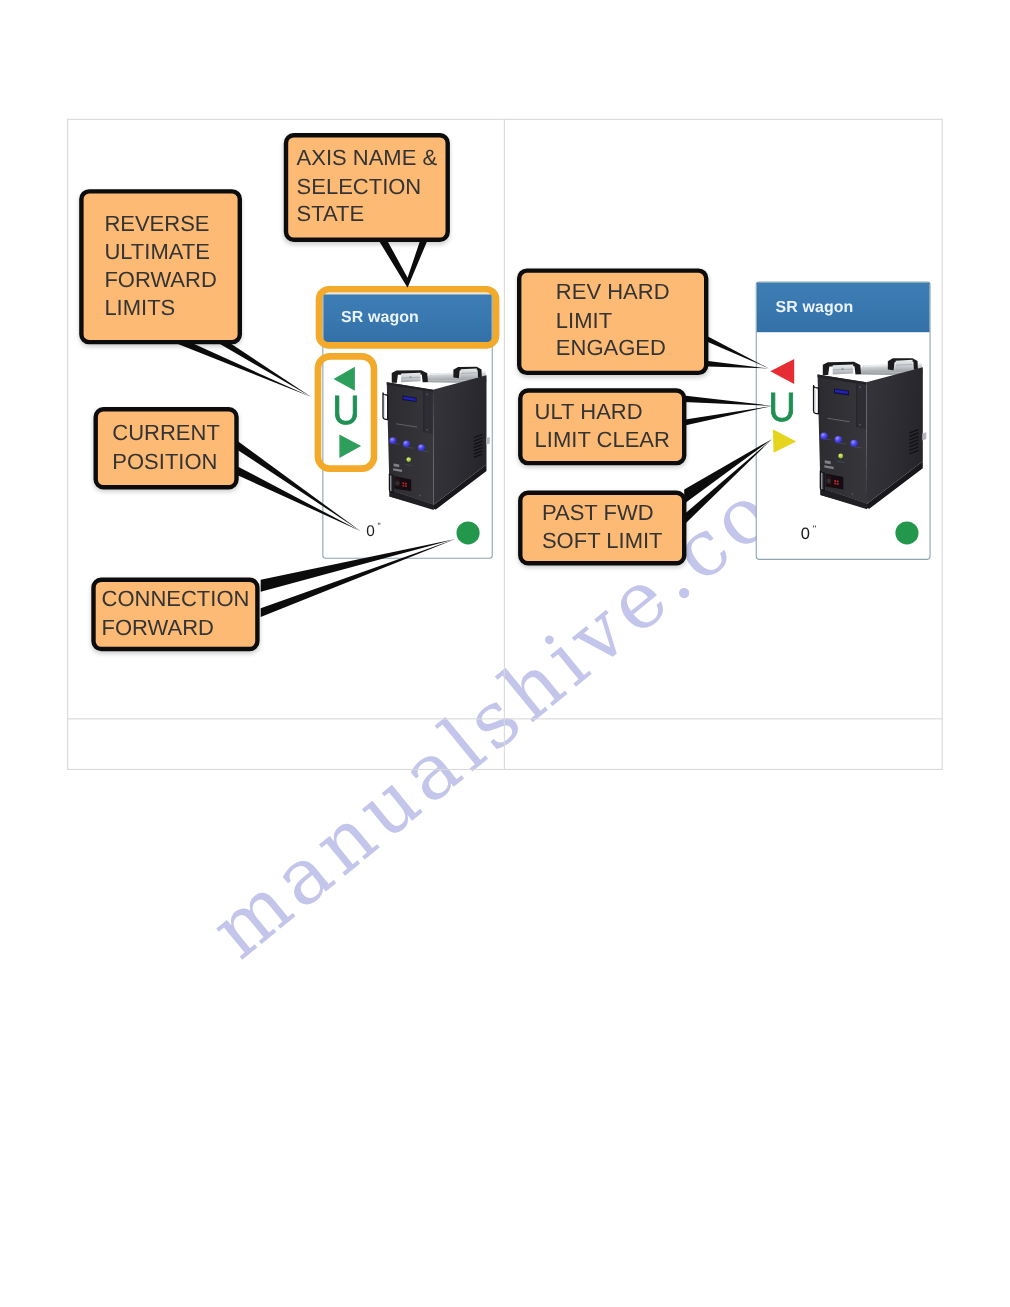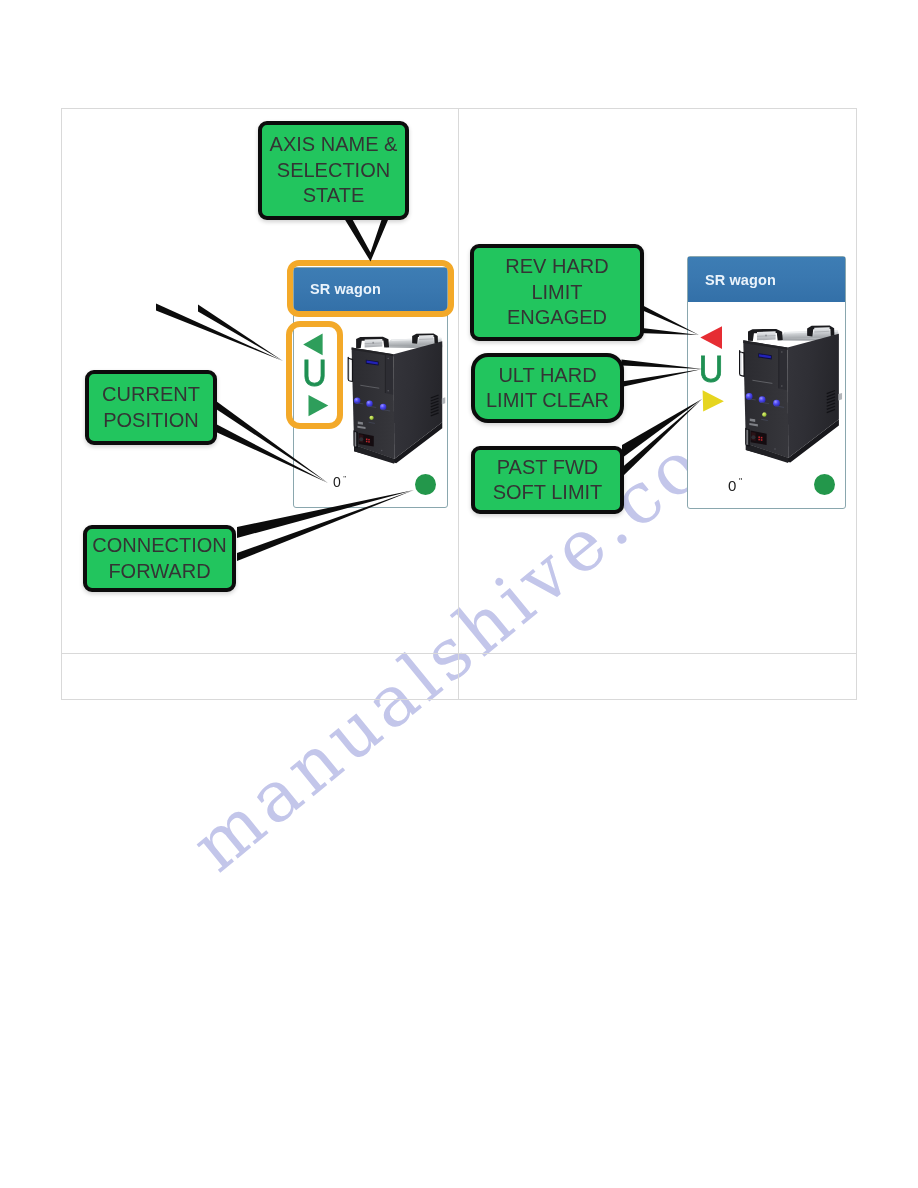--- a/index.html
+++ b/index.html
@@ -15,22 +15,22 @@
   
   .card{position:absolute;background:#fff;border:1px solid #8aa7ae;border-radius:3px;box-sizing:border-box;}
   .card-head{position:absolute;left:0;top:0;right:0;background:linear-gradient(180deg,#3d7db4 0%,#3a78b0 45%,#3370a8 100%);box-sizing:border-box;
              color:#eaf3fb;display:flex;align-items:center;}
   .card-title{font-weight:bold;letter-spacing:.1px;}
   .pos{position:absolute;color:#1b1b1b;white-space:nowrap;line-height:1;}
   .pos .unit{position:absolute;font-size:.58em;left:100%;top:-0.06em;margin-left:.3em;letter-spacing:-0.04em;}
   .dot{position:absolute;border-radius:50%;background:#23974b;}
 
   
-  .co{position:absolute;background:#22c55e;border:4px solid #0c0c0c;border-radius:9px;
-      display:flex;align-items:center;justify-content:center;text-align:center;
+  .co{position:absolute;background:#fdba74;border:4px solid #0c0c0c;border-radius:9px;
+      display:flex;align-items:center;justify-content:center;
       color:#343434;box-sizing:border-box;z-index:6;
       box-shadow:0 2px 4px rgba(0,0,0,.18);}
   .co span{display:block;line-height:1.27;white-space:pre-line;}
 
   svg.ov{position:absolute;left:0;top:0;width:918px;height:1188px;overflow:visible;}
   svg.dev{width:100%;height:100%;display:block;}
 
   .wm{position:absolute;color:#c3c6ea;font-family:"DejaVu Serif",serif;white-space:nowrap;
       user-select:none;line-height:1;}
 </style>
@@ -337,20 +337,26 @@
       <polygon points="237,553 237,561 414,490"></polygon>
       <polygon points="622,294.5 622,301.5 699,335"></polygon>
       <polygon points="622,325.5 622,332.5 699,335"></polygon>
       <polygon points="621.5,359.5 621.5,365.5 702.5,369"></polygon>
       <polygon points="621.5,381.5 621.5,387 702.5,369"></polygon>
       <polygon points="622,445 622,458 702,399"></polygon>
       <polygon points="622,467.5 622,477 702,399"></polygon>
     </g>
   </svg>
 
+  <div class="co" style="left:72px;top:172px;width:148px;height:141px;font-size:20px;">
+    <span>REVERSE
+ULTIMATE
+FORWARD
+LIMITS</span>
+  </div>
 
   <div class="co" style="left:258px;top:121px;width:151px;height:99px;font-size:20px;">
     <span>AXIS NAME &amp;
 SELECTION
 STATE</span>
   </div>
 
   <div class="co" style="left:85px;top:370px;width:132px;height:75px;font-size:20px;">
     <span>CURRENT
 POSITION</span>
@@ -360,21 +366,21 @@
     <span>CONNECTION
 FORWARD</span>
   </div>
 
   <div class="co" style="left:470px;top:244px;width:174px;height:97px;font-size:20px;">
     <span>REV HARD
 LIMIT
 ENGAGED</span>
   </div>
 
-  <div class="co" style="left:471px;top:353px;width:153px;height:70px;font-size:20px;border-radius:17px;">
+  <div class="co" style="left:471px;top:353px;width:153px;height:70px;font-size:20px;">
     <span>ULT HARD
 LIMIT CLEAR</span>
   </div>
 
   <div class="co" style="left:471px;top:446px;width:153px;height:68px;font-size:20px;">
     <span>PAST FWD
 SOFT LIMIT</span>
   </div>
 
 </div>

